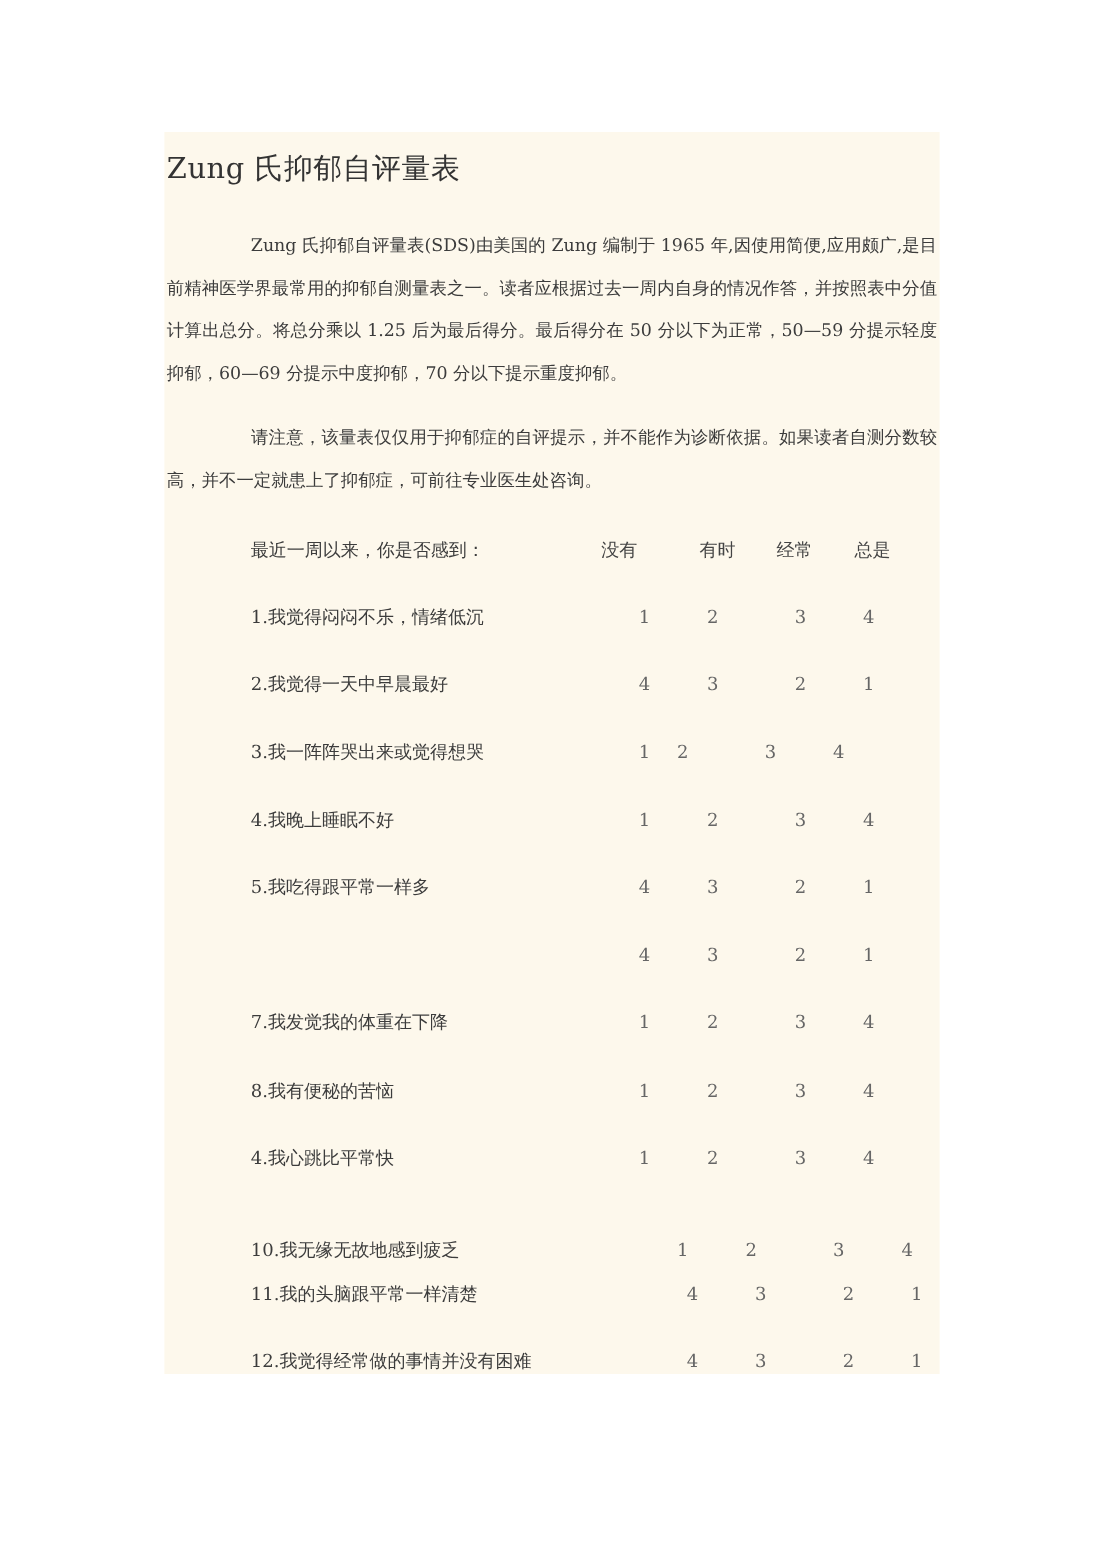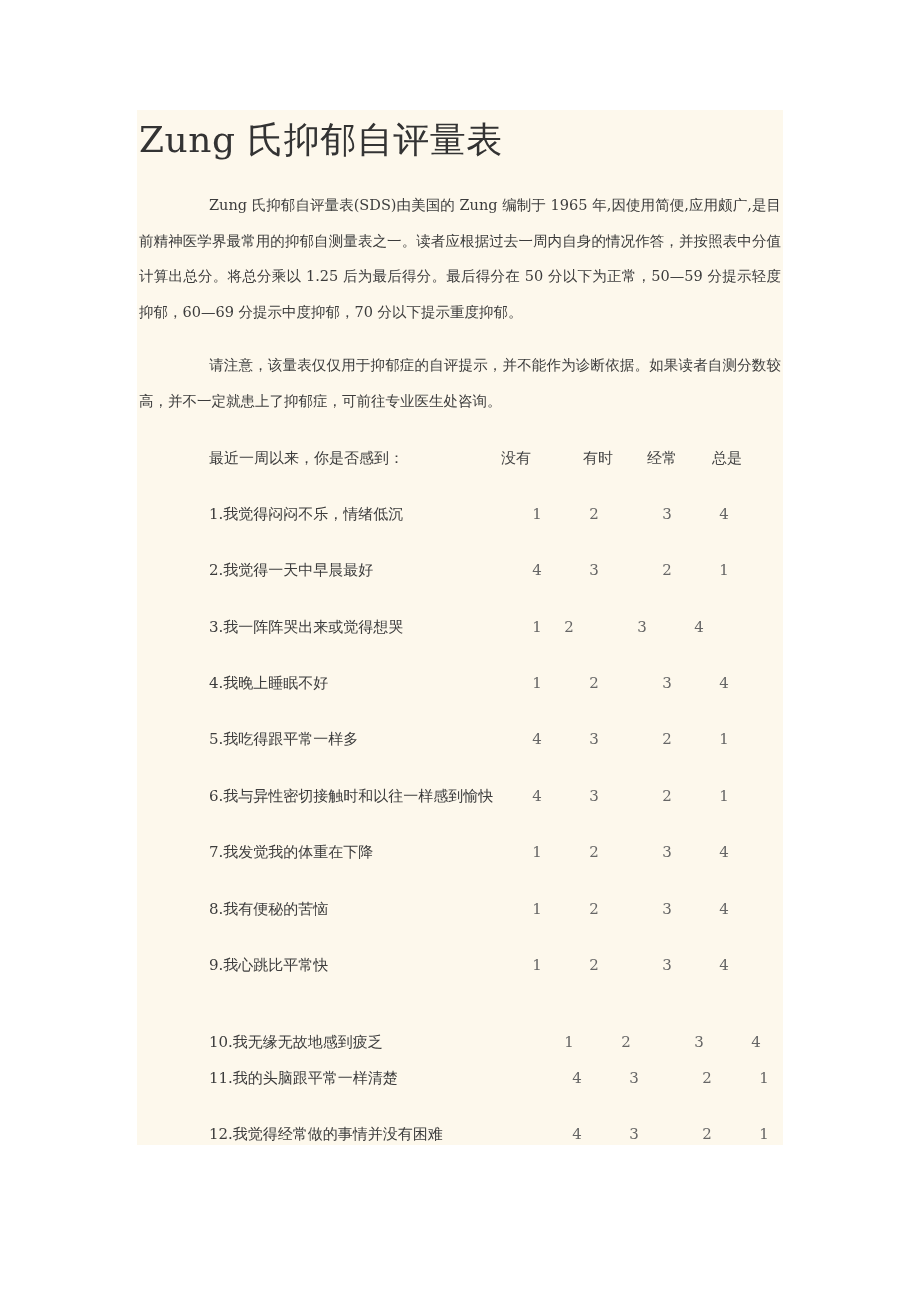--- a/index.html
+++ b/index.html
@@ -1,20 +1,20 @@
 <!DOCTYPE html>
 <html><head>
 <meta charset="utf-8">
 <style>
   html, body { margin: 0; padding: 0; background: #ffffff; }
   body { width: 920px; height: 1302px; position: relative; overflow: hidden;
          font-family: "DejaVu Serif", "Liberation Serif", serif; color: #3a3a3a; }
   .doc { position: absolute; left: 137px; top: 110px; width: 646px; height: 1035px;
          background: #fdf8ec; }
-  .title { position: absolute; left: 2px; top: 8px; font-size: 36px; line-height: 44px;
+  .title { position: absolute; left: 2px; top: 8px; font-size: 24px; line-height: 44px;
            color: #333; letter-spacing: 0.5px; white-space: nowrap; }
   .para { position: absolute; left: 2px; width: 642px; font-size: 14.5px; line-height: 35.5px;
           color: #3c3c3c; text-align: justify; }
   .para .indent { display: inline-block; width: 70px; }
   .p1 { top: 78px; }
   .p2 { top: 238px; }
   .row { position: absolute; left: 72px; height: 24px; font-size: 15px; line-height: 24px;
          color: #3c3c3c; white-space: nowrap; }
   .row .label { position: absolute; left: 0; top: 0; }
   .row .v { position: absolute; top: 0; color: #666; width: 20px; text-align: center; }
@@ -71,21 +71,20 @@
 
   <div class="row" style="top:617px; width:570px;">
     <span class="label">5.我吃得跟平常一样多</span>
     <span class="v" style="left:318px">4</span>
     <span class="v" style="left:375px">3</span>
     <span class="v" style="left:448px">2</span>
     <span class="v" style="left:505px">1</span>
   </div>
 
   <div class="row" style="top:674px; width:570px;">
-    <span class="label">6.我与异性密切接触时和以往一样感到愉快</span>
     <span class="v" style="left:318px">4</span>
     <span class="v" style="left:375px">3</span>
     <span class="v" style="left:448px">2</span>
     <span class="v" style="left:505px">1</span>
   </div>
 
   <div class="row" style="top:730px; width:570px;">
     <span class="label">7.我发觉我的体重在下降</span>
     <span class="v" style="left:318px">1</span>
     <span class="v" style="left:375px">2</span>
@@ -95,21 +94,21 @@
 
   <div class="row" style="top:787px; width:570px;">
     <span class="label">8.我有便秘的苦恼</span>
     <span class="v" style="left:318px">1</span>
     <span class="v" style="left:375px">2</span>
     <span class="v" style="left:448px">3</span>
     <span class="v" style="left:505px">4</span>
   </div>
 
   <div class="row" style="top:843px; width:570px;">
-    <span class="label">9.我心跳比平常快</span>
+    <span class="label">4.我心跳比平常快</span>
     <span class="v" style="left:318px">1</span>
     <span class="v" style="left:375px">2</span>
     <span class="v" style="left:448px">3</span>
     <span class="v" style="left:505px">4</span>
   </div>
 
   <div class="row" style="top:899px; width:590px;margin-top:21px;">
     <span class="label">10.我无缘无故地感到疲乏</span>
     <span class="v" style="left:350px">1</span>
     <span class="v" style="left:407px">2</span>

